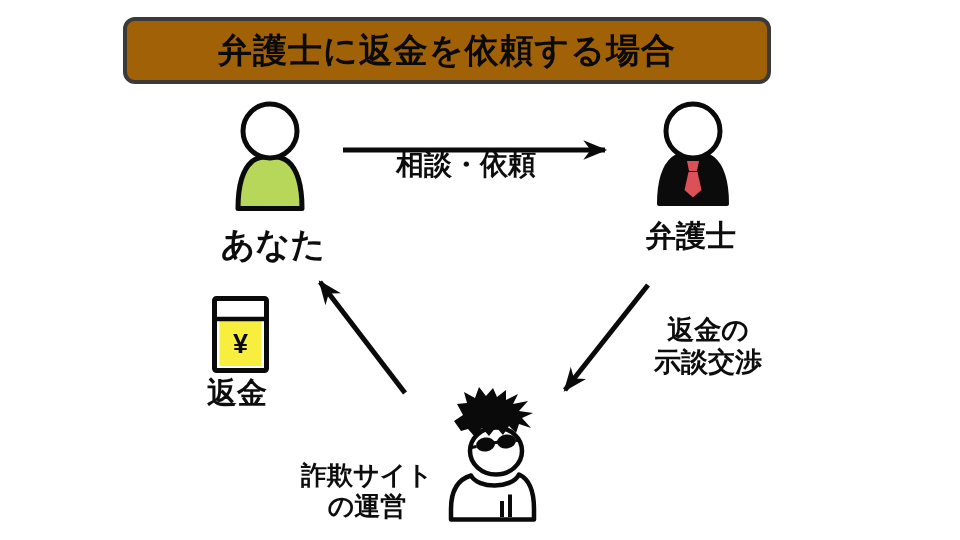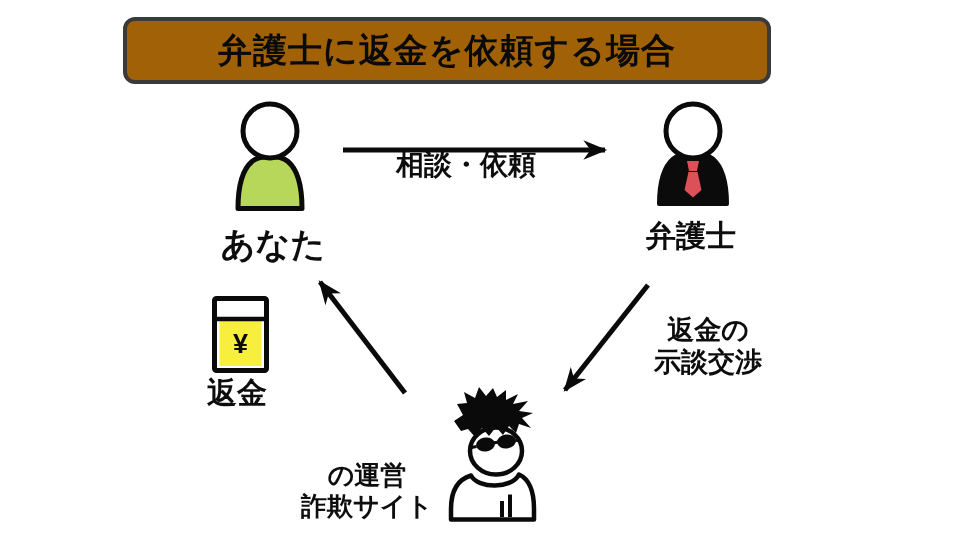--- a/index.html
+++ b/index.html
@@ -91,17 +91,17 @@
 
   <div class="abs lbl lbl-you">あなた</div>
   <div class="abs lbl lbl-lawyer">弁護士</div>
   <div class="abs lbl lbl-consult">相談・依頼</div>
   <div class="abs lbl lbl-negotiate">
     <div>返金の</div>
     <div>示談交渉</div>
   </div>
   <div class="abs lbl lbl-refund">返金</div>
   <div class="abs lbl lbl-scammer">
+    <div>詐欺サイト</div>
     <div>の運営</div>
-    <div>詐欺サイト</div>
   </div>
 
 </div>
 
 </body></html>

